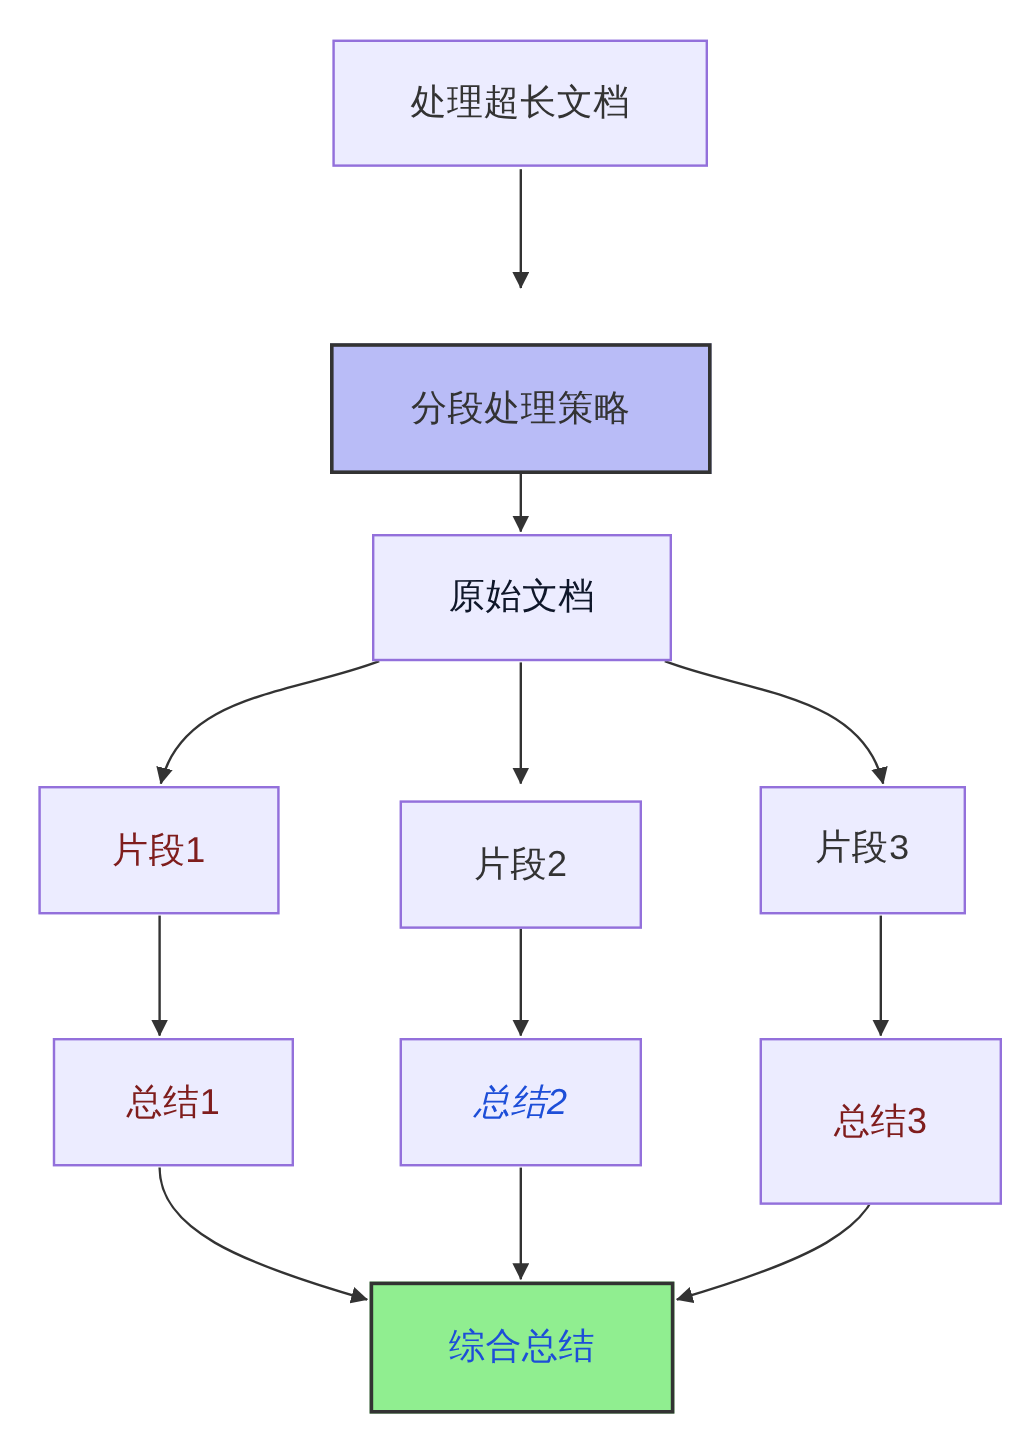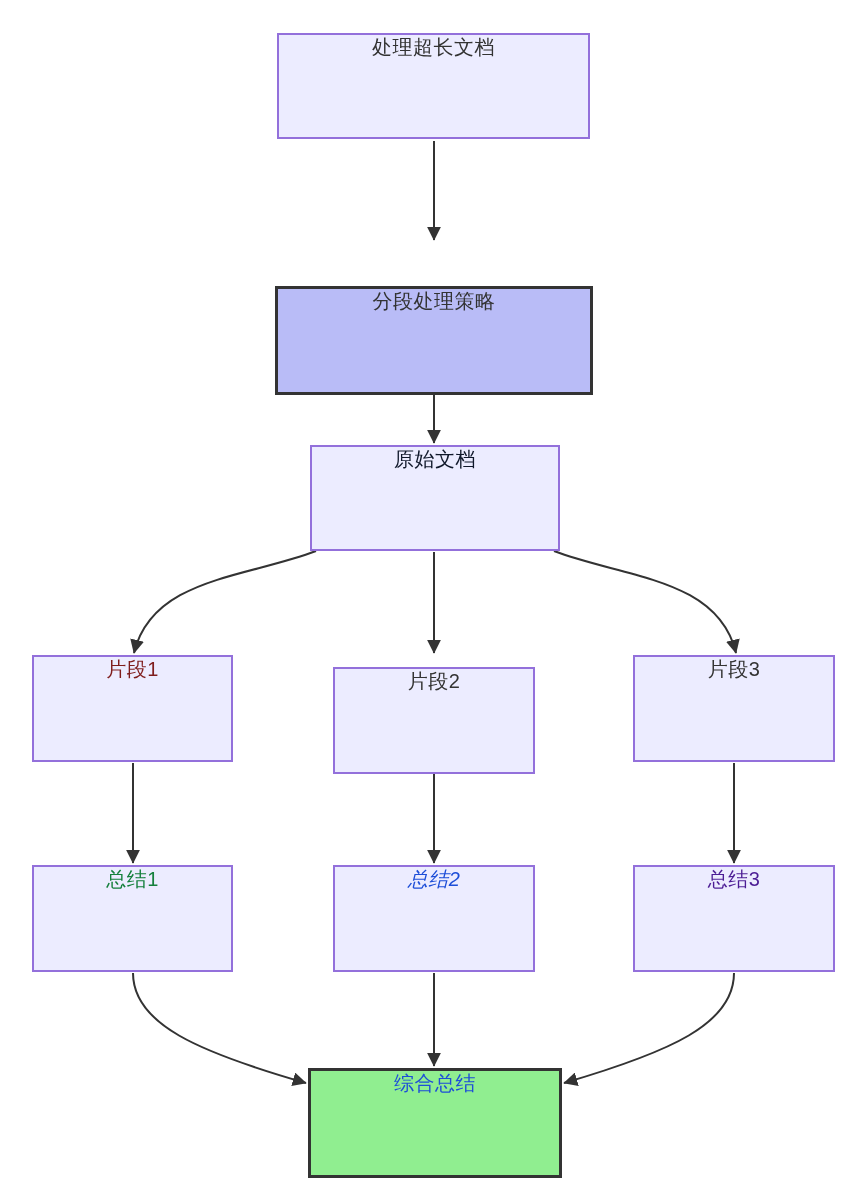--- a/index.html
+++ b/index.html
@@ -20,23 +20,23 @@
     left: 0;
     top: 0;
     width: 852px;
     height: 1196px;
     pointer-events: none;
   }
   .flow-node {
     position: absolute;
     box-sizing: border-box;
     display: flex;
-    align-items: flex-start;
+    align-items: center;
     justify-content: center;
-    font-size: 20px;
+    font-size: 30px;
     letter-spacing: 0.5px;
     white-space: nowrap;
   }
   .flow-node .node-label {
     line-height: 1.2;
   }
 </style>
 </head>
 <body>
 
@@ -70,29 +70,29 @@
       </div>
       <div class="flow-node" style="left: 310px; top: 445px; width: 250px; height: 106px; background: rgb(236, 236, 255); border: 2px solid rgb(147, 112, 219); color: #0f172a;">
         <span class="node-label">原始文档</span>
       </div>
       <div class="flow-node" style="left: 32px; top: 655px; width: 201px; height: 107px; background: rgb(236, 236, 255); border: 2px solid rgb(147, 112, 219); color: #7f1d1d;">
         <span class="node-label">片段1</span>
       </div>
       <div class="flow-node" style="left: 333px; top: 655px; width: 202px; height: 107px; background: rgb(236, 236, 255); border: 2px solid rgb(147, 112, 219); color: rgb(51, 51, 51); margin-top: 12px;">
         <span class="node-label">片段2</span>
       </div>
-      <div class="flow-node" style="left: 633px; top: 655px; width: 202px; height: 107px; background: rgb(236, 236, 255); border: 2px solid rgb(147, 112, 219); color: rgb(51, 51, 51);">
+      <div class="flow-node" style="left: 633px; top: 655px; width: 172px; height: 107px; background: rgb(236, 236, 255); border: 2px solid rgb(147, 112, 219); color: rgb(51, 51, 51); font-family: Liberation Mono, monospace;">
         <span class="node-label">片段3</span>
       </div>
-      <div class="flow-node" style="left: 32px; top: 865px; width: 201px; height: 107px; background: rgb(236, 236, 255); border: 2px solid rgb(147, 112, 219); color: #15803d;">
+      <div class="flow-node" style="left: 44px; top: 865px; width: 201px; height: 107px; background: rgb(236, 236, 255); border: 2px solid rgb(147, 112, 219); color: #7f1d1d;">
         <span class="node-label">总结1</span>
       </div>
       <div class="flow-node" style="left: 333px; top: 865px; width: 202px; height: 107px; background: rgb(236, 236, 255); border: 2px solid rgb(147, 112, 219); color: #1d4ed8; font-style: italic;">
         <span class="node-label">总结2</span>
       </div>
-      <div class="flow-node" style="left: 633px; top: 865px; width: 202px; height: 107px; background: rgb(236, 236, 255); border: 2px solid rgb(147, 112, 219); color: #4c1d95;">
+      <div class="flow-node" style="left: 633px; top: 865px; width: 202px; height: 139px; background: rgb(236, 236, 255); border: 2px solid rgb(147, 112, 219); color: #7f1d1d;">
         <span class="node-label">总结3</span>
       </div>
       <div class="flow-node" style="left: 308px; top: 1068px; width: 254px; height: 110px; background: rgb(144, 238, 144); border: 3px solid rgb(51, 51, 51); color: #1d4ed8;">
         <span class="node-label">综合总结</span>
       </div>
     </div>
 </div>
 
 </body></html>

